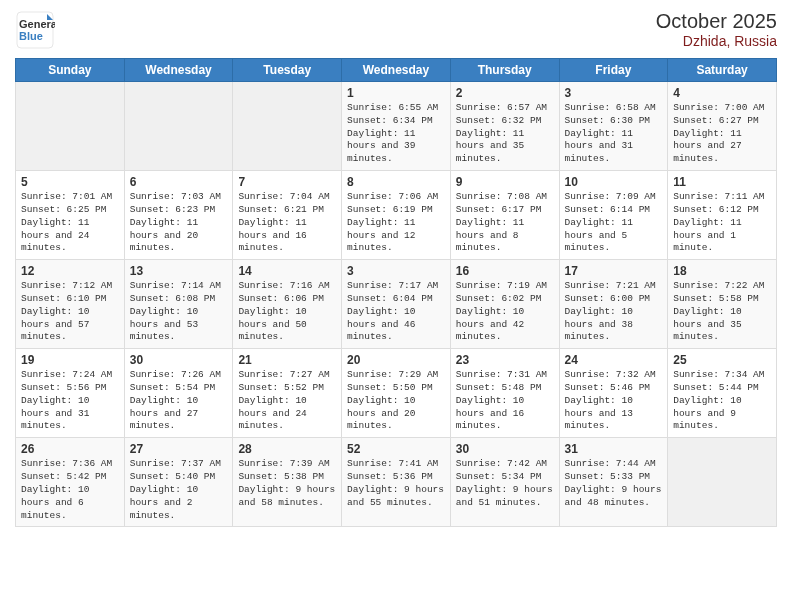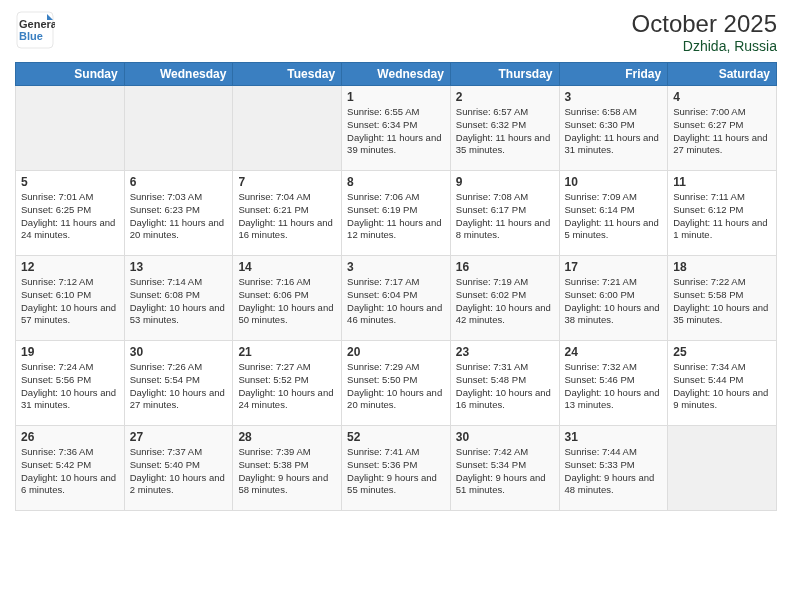--- a/index.html
+++ b/index.html
@@ -22,37 +22,37 @@
       margin-bottom: 8px;
     }
     .logo {
       display: flex;
       align-items: center;
     }
     .title-area {
       text-align: right;
     }
     .month-title {
-      font-size: 24px;
+      font-size: 20px;
       font-weight: normal;
       color: #333;
     }
     .location {
       font-size: 14px;
-      color: #14532d;
+      color: #7f1d1d;
     }
     .calendar {
       width: 100%;
       border-collapse: collapse;
       border: 1px solid #ccc;
     }
     .calendar th {
       background-color: #3a7fc1;
       color: #fff;
-      text-align: right;
+      text-align: center;
       padding: 4px 6px;
       font-size: 12px;
       font-weight: bold;
       border: 1px solid #2d6da8;
     }
     .calendar td {
       width: calc(100% / 7);
       vertical-align: top;
       padding: 4px 5px;
       font-size: 10px;
@@ -69,20 +69,21 @@
     .day-num {
       font-size: 12px;
       font-weight: bold;
       display: block;
       margin-bottom: 2px;
     }
     .cell-text {
       font-size: 9.5px;
       line-height: 1.35;
       color: #333;
+      font-family: Liberation Mono, monospace;
     }
     .empty-cell {
       background-color: #f0f0f0 !important;
     }
   </style>
 </head>
 <body>
 
 <div class="container">
   <div class="header">

